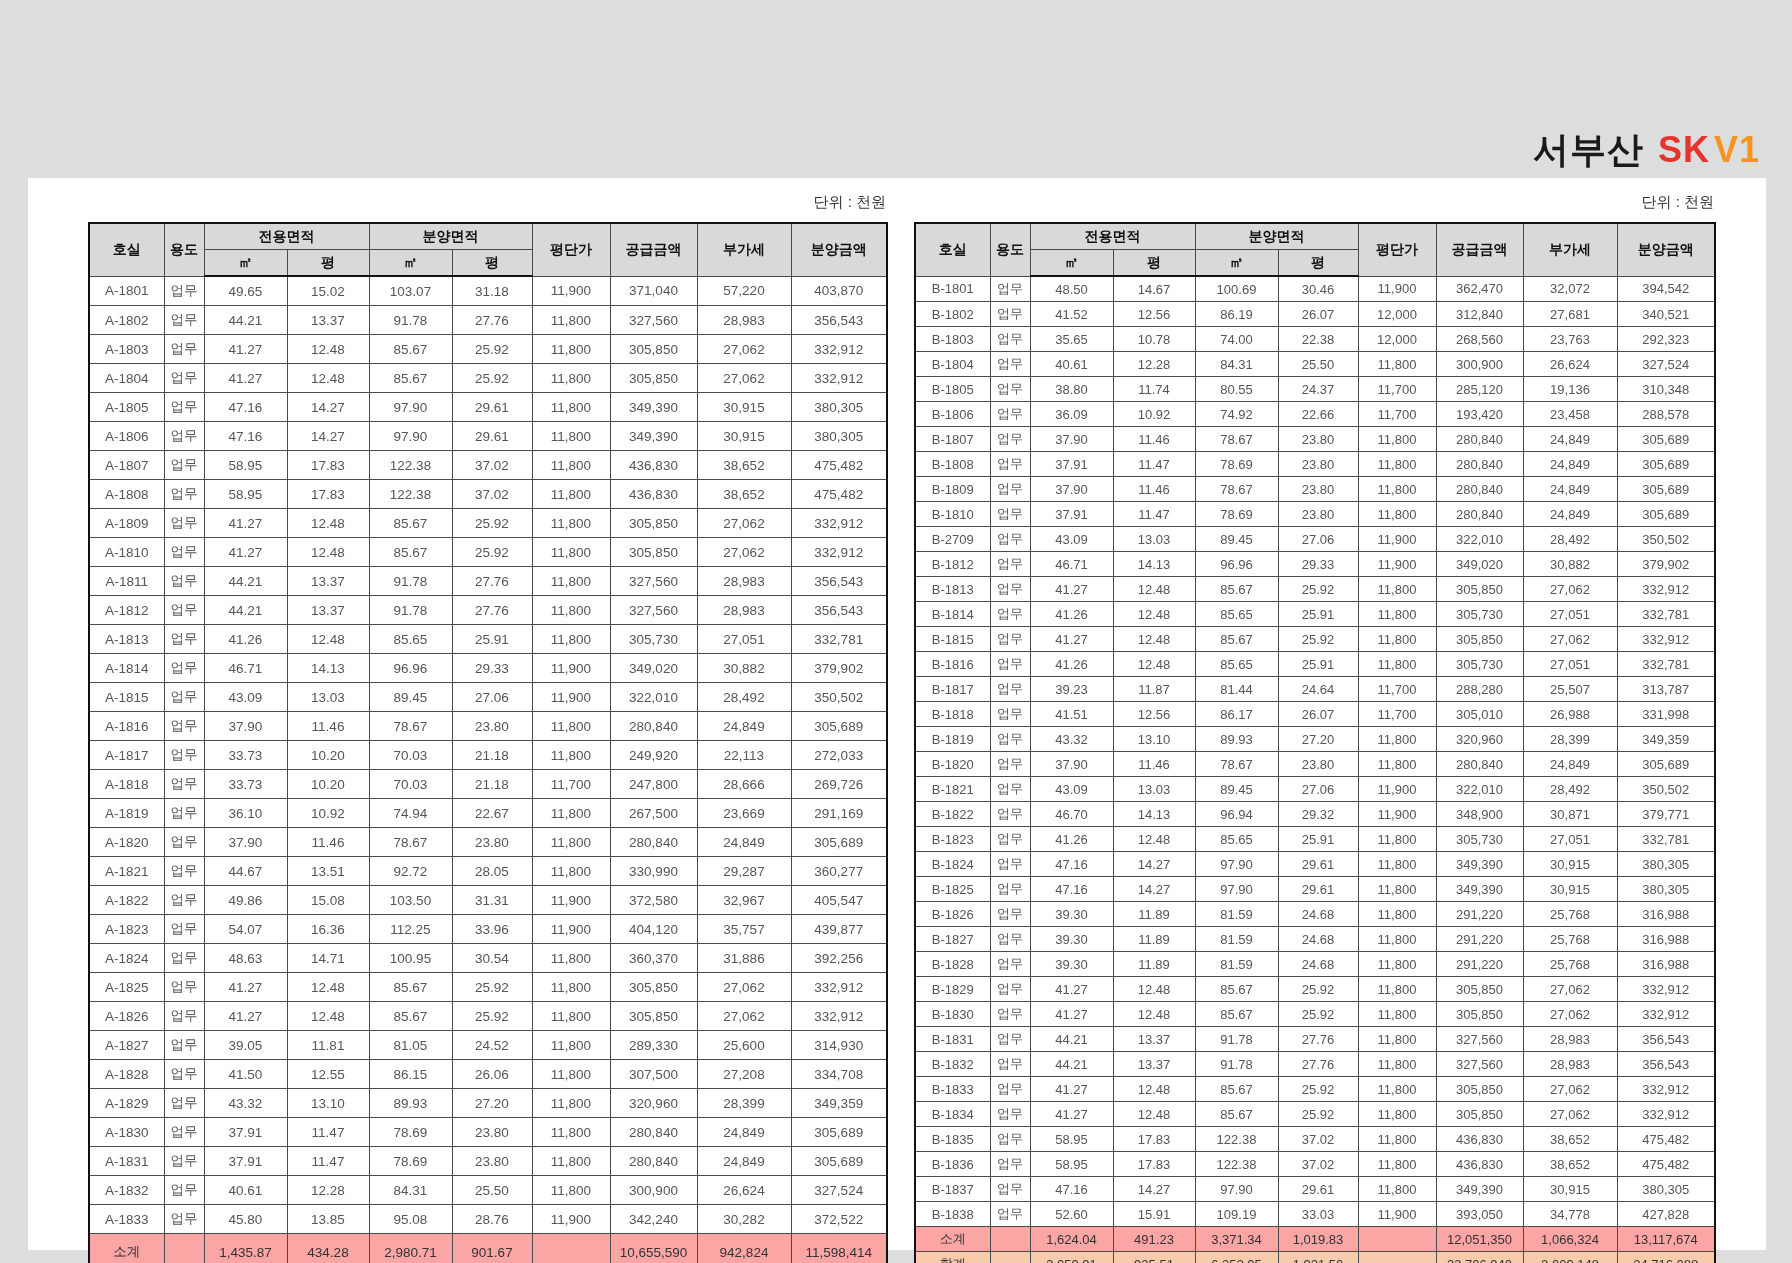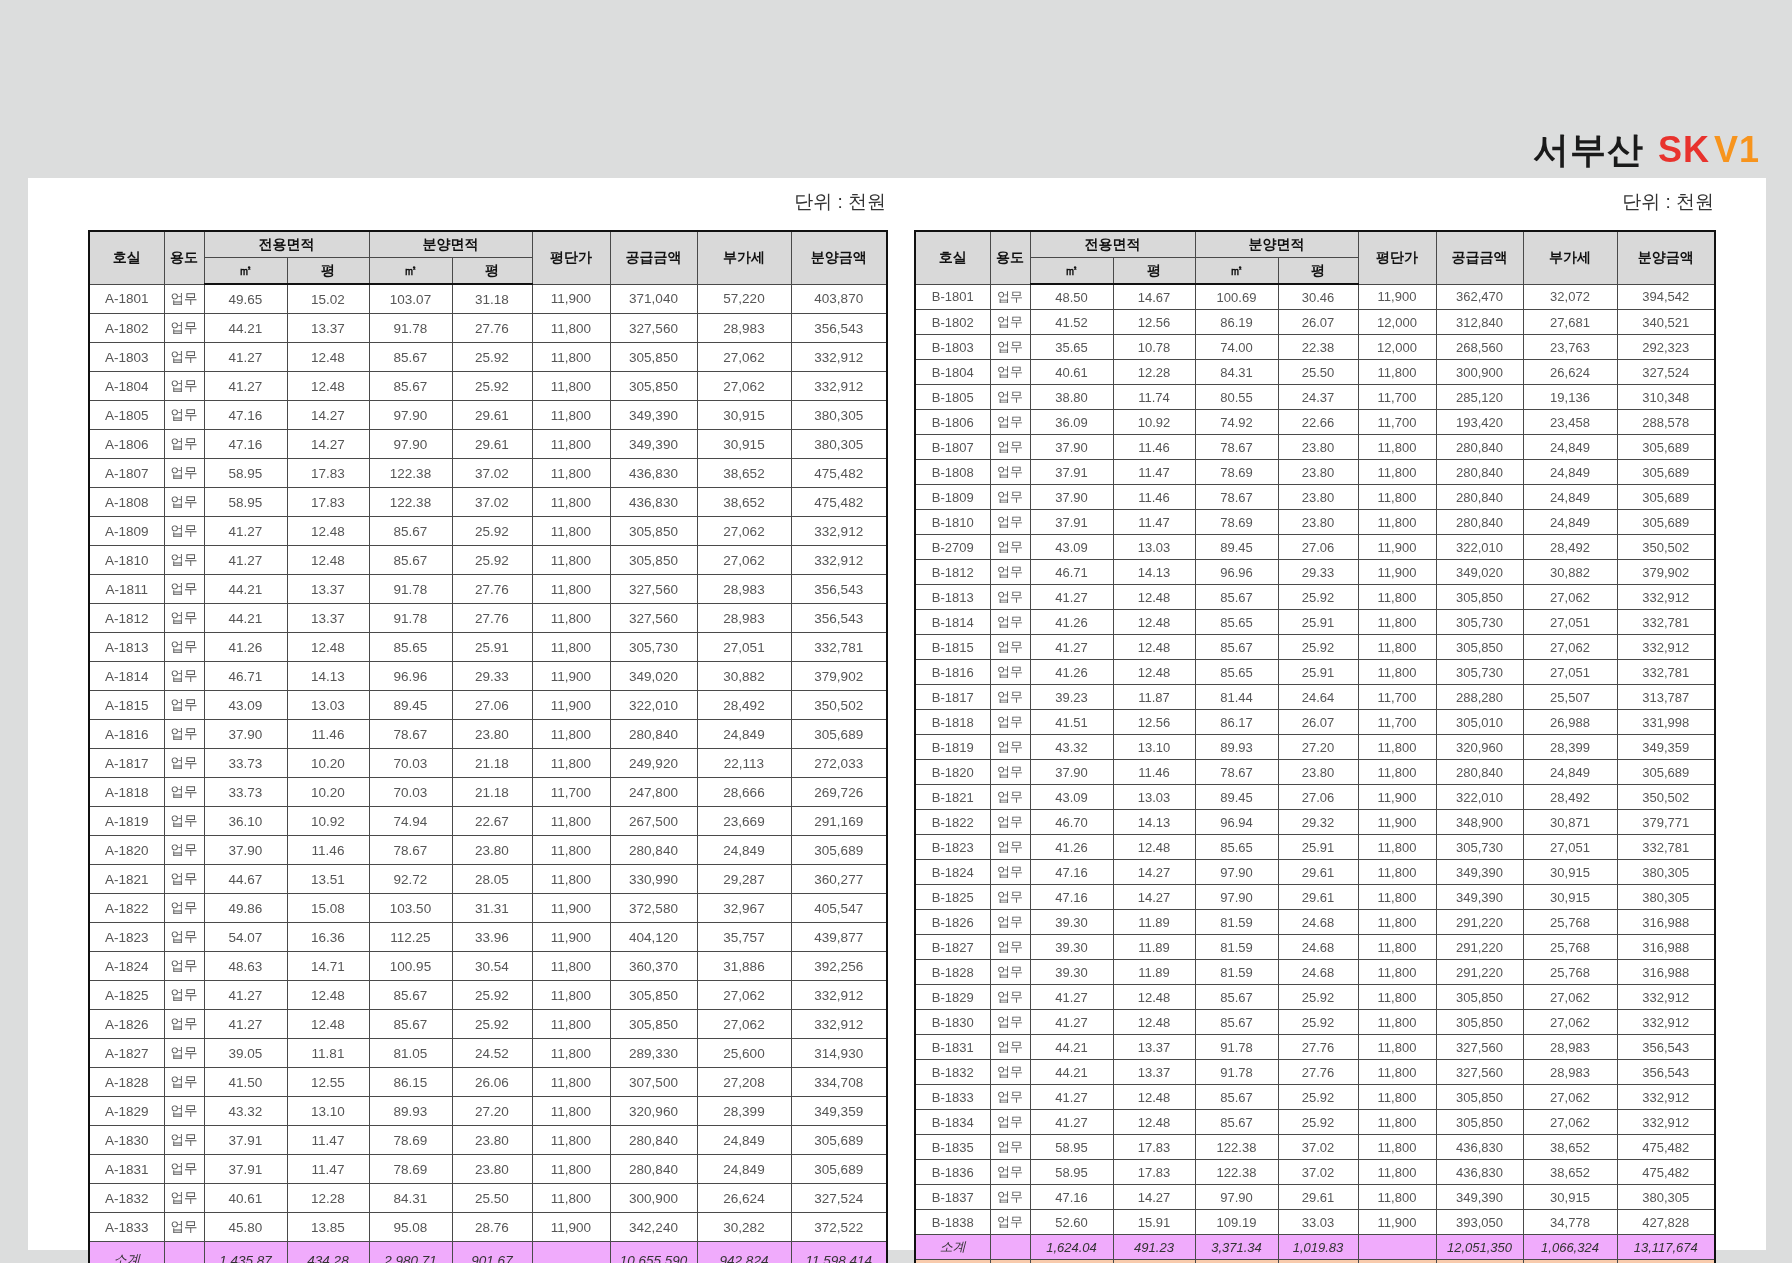--- a/index.html
+++ b/index.html
@@ -17,22 +17,22 @@
     position:absolute;top:126px;left:0;width:1760px;
     text-align:right;font-size:36px;font-weight:bold;letter-spacing:1px;
     color:#1a1a1a;white-space:nowrap;
   }
   .logo .sk{color:#e8322d;margin-left:14px;}
   .logo .v1{color:#f7941d;margin-left:4px;}
   .table-block{position:absolute;top:192px;}
   #blockA{left:88px;width:798px;}
   #blockB{left:914px;width:800px;}
   .unit-label{
-    text-align:right;font-size:19px;color:#333333;height:22px;line-height:20px;
-    margin-bottom:16px;
+    text-align:right;font-size:15px;color:#333333;height:22px;line-height:20px;
+    margin-bottom:8px;
   }
   table{
     border-collapse:collapse;table-layout:fixed;width:100%;
     background:#ffffff;
   }
   th,td{
     border:1px solid #4a4a4a;
     text-align:center;vertical-align:middle;
     padding:0;overflow:hidden;white-space:nowrap;
   }
@@ -43,21 +43,21 @@
   }
   thead tr:last-child th{border-bottom:2px solid #111111;}
   tbody td{color:#565656;}
   #blockA tbody td{font-size:13.5px;}
   #blockB tbody td{font-size:13px;}
   #blockA tr.data td{height:28px;}
   #blockB tr.data td{height:24px;}
   #blockA tr.subtotal td{height:36px;}
   #blockB tr.subtotal td{height:24px;}
   #blockB tr.total td{height:24px;}
-  tr.subtotal td{background:#f0abfc;color:#333333;font-style:italic;}
+  tr.subtotal td{background:#fca5a5;color:#333333;}
   tr.total td{background:#f8cbad;color:#333333;}
 </style>
 </head>
 <body>
 
 <div class="panel"></div>
 
 <div class="logo">
   <span>서부산</span><span class="sk">SK</span><span class="v1">V1</span>
 </div>

